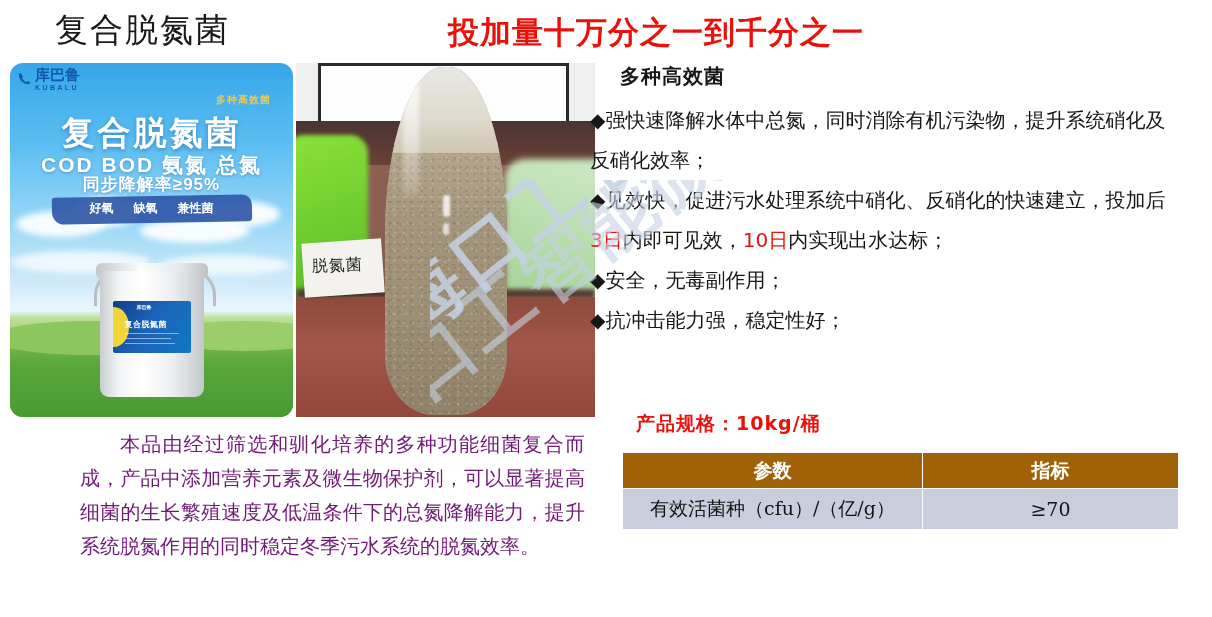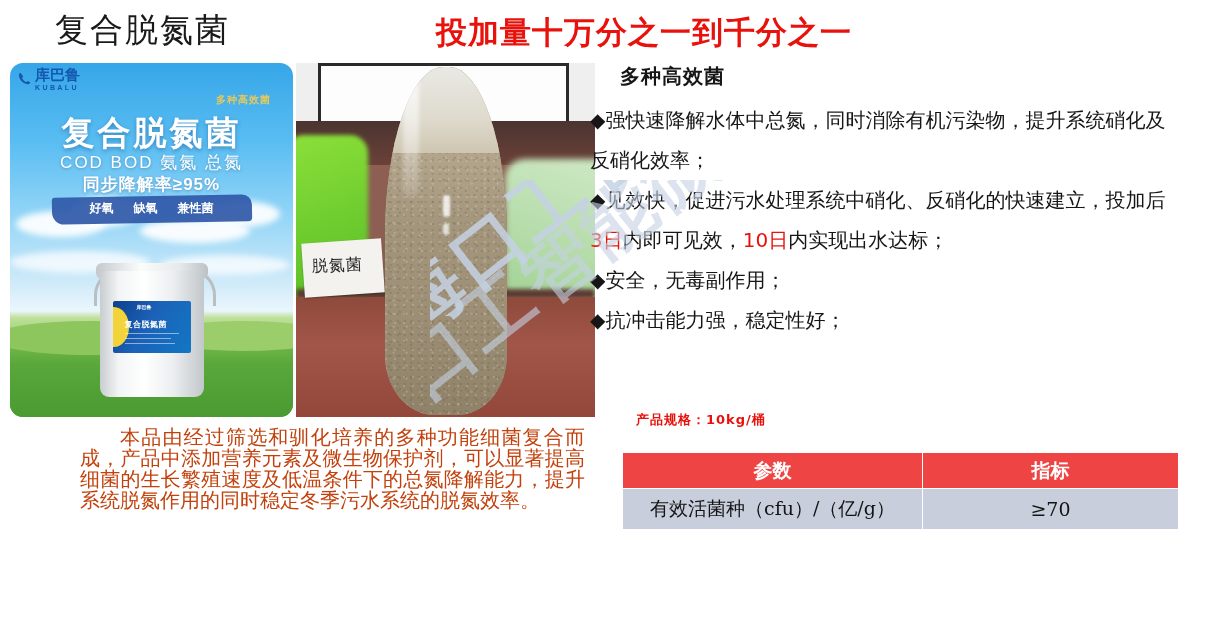--- a/index.html
+++ b/index.html
@@ -24,21 +24,21 @@
   }
   .wm-text.b{top:200px;left:-80px;opacity:.6;}
 
   
   .title-left{
     position:absolute;left:55px;top:8px;
     font-size:33px;font-weight:400;color:#1a1a1a;letter-spacing:2px;
     font-family:"DejaVu Serif","Liberation Serif",serif;
   }
   .title-right{
-    position:absolute;left:436px;top:12px;
+    position:absolute;left:448px;top:12px;
     font-size:31px;font-weight:700;color:#e8120c;letter-spacing:1px;
     font-family:"DejaVu Serif","Liberation Serif",serif;
   }
 
   
   .poster{
     position:absolute;left:10px;top:63px;width:283px;height:354px;
     overflow:hidden;
     background:linear-gradient(#36a6e8 0%,#59bdf2 22%,#96d6f7 44%,#cfeaf9 62%,#eaf6fd 70%,
       #bfe09a 72%,#86c75b 80%,#65b244 90%,#4e9e36 100%);
@@ -59,21 +59,21 @@
     letter-spacing:1px;
   }
   .poster .p-title{
     position:absolute;left:50%;transform:translateX(-50%);top:48px;
     font-size:33px;font-weight:800;color:#ffffff;letter-spacing:3px;white-space:nowrap;
     text-shadow:0 2px 4px rgba(20,70,130,.45);
     font-family:"DejaVu Sans",sans-serif;
   }
   .poster .p-sub1{
     position:absolute;left:50%;transform:translateX(-50%);top:88px;
-    font-size:17px;font-weight:400;color:#ffffff;letter-spacing:2px;white-space:nowrap;
+    font-size:21px;font-weight:700;color:#ffffff;letter-spacing:2px;white-space:nowrap;
     text-shadow:0 1px 3px rgba(20,70,130,.4);
   }
   .poster .p-sub2{
     position:absolute;left:50%;transform:translateX(-50%);top:110px;
     font-size:17px;font-weight:800;color:#ffffff;letter-spacing:1px;white-space:nowrap;
     text-shadow:0 1px 3px rgba(20,70,130,.4);
   }
   .poster .brush{
     position:absolute;left:50%;transform:translateX(-50%) rotate(-1deg);top:133px;
     width:200px;height:27px;background:#2f58a8;border-radius:3px 10px 4px 12px;opacity:.92;
@@ -182,49 +182,49 @@
   }
   .bottle-label span{
     position:absolute;left:9px;top:14px;font-size:16px;color:#222;
     font-family:"DejaVu Serif","Liberation Serif",serif;letter-spacing:1px;
     transform:rotate(2deg);
   }
 
   
   .caption{
     position:absolute;left:80px;top:427px;width:505px;
-    font-size:20px;line-height:21px;color:#c2410c;text-align:justify;
+    font-size:20px;line-height:34px;color:#701a75;text-align:justify;
     font-family:Liberation Sans, sans-serif;
     text-indent:40px;
   }
 
   
   .adv-title{
     position:absolute;left:620px;top:63px;font-size:20px;font-weight:700;color:#161616;
     font-family:"DejaVu Sans",sans-serif;letter-spacing:1px;
   }
   .adv-list{
     position:absolute;left:590px;top:100px;width:580px;
     font-size:20px;line-height:40px;color:#161616;
     font-family:"DejaVu Sans",sans-serif;
   }
   .adv-item{margin:0;}
   .red{color:#e8120c;}
   .spec{
-    position:absolute;left:636px;top:411px;font-size:13px;font-weight:700;color:#e8120c;
+    position:absolute;left:636px;top:411px;font-size:19px;font-weight:700;color:#e8120c;
     font-family:"DejaVu Sans",sans-serif;letter-spacing:1px;
   }
 
   
   .spec-table{
     position:absolute;left:622px;top:452px;width:556px;border-collapse:collapse;
     table-layout:fixed;
   }
   .spec-table th{
-    background:#ef4444;color:#ffffff;font-size:19px;font-weight:700;height:33px;
+    background:#a16207;color:#ffffff;font-size:19px;font-weight:700;height:33px;
     font-family:"DejaVu Sans",sans-serif;border:1px solid #ffffff;
   }
   .spec-table td{
     font-size:19px;color:#141414;height:38px;text-align:center;
     font-family:"DejaVu Serif","Liberation Serif",serif;border:1px solid #ffffff;
   }
   .spec-table tbody tr:nth-child(1) td{background:#c9cedd;}
   .spec-table tbody tr:nth-child(2) td{background:#e5e8ef;}
   .col-a{width:300px;}
   .col-b{width:256px;}

